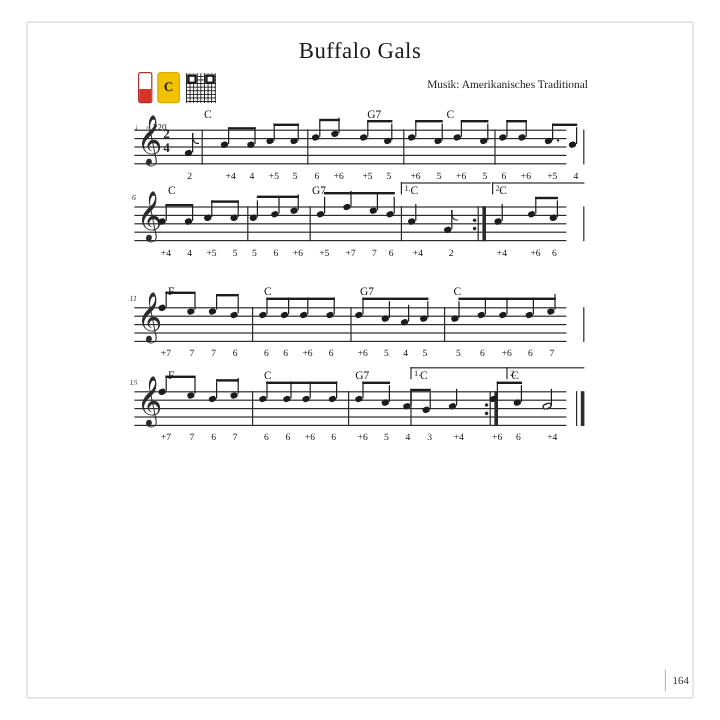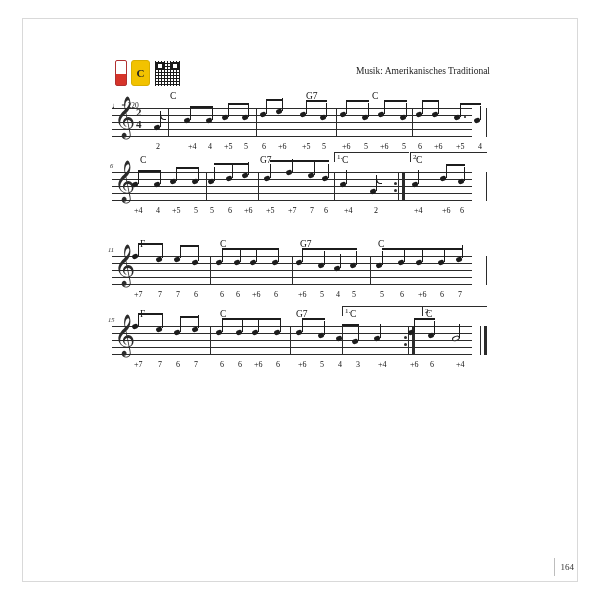--- a/index.html
+++ b/index.html
@@ -286,20 +286,21 @@
     font-size: 9px;
     color: #333;
   }
 </style>
 </head>
 <body>
 
 <div class="page">
   <div class="page-border"></div>
 
+  <div class="title">Buffalo Gals</div>
 
   <div class="badges">
     <div class="harp-badge"></div>
     <div class="key-badge">C</div>
     <div class="qr"></div>
   </div>
 
   <div class="credit">Musik: Amerikanisches Traditional</div>
 
   <div class="tempo">♩ = 220</div>

